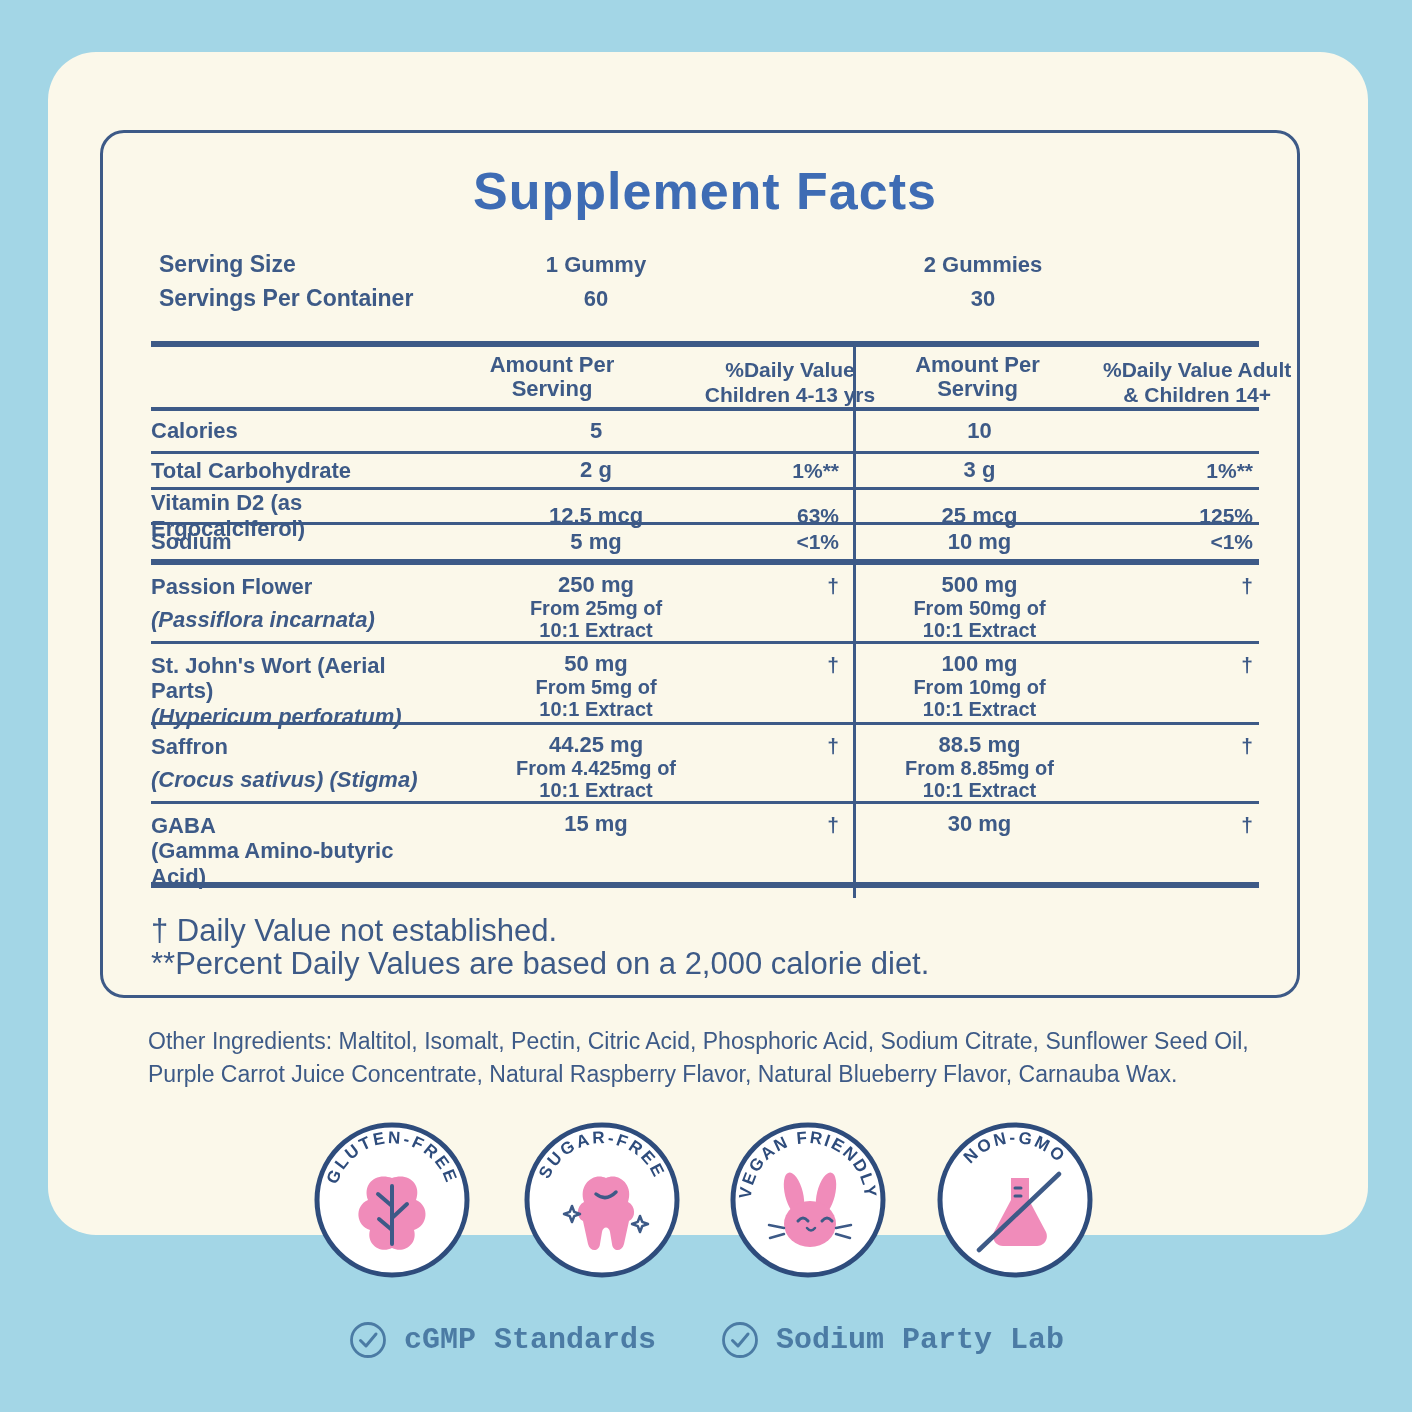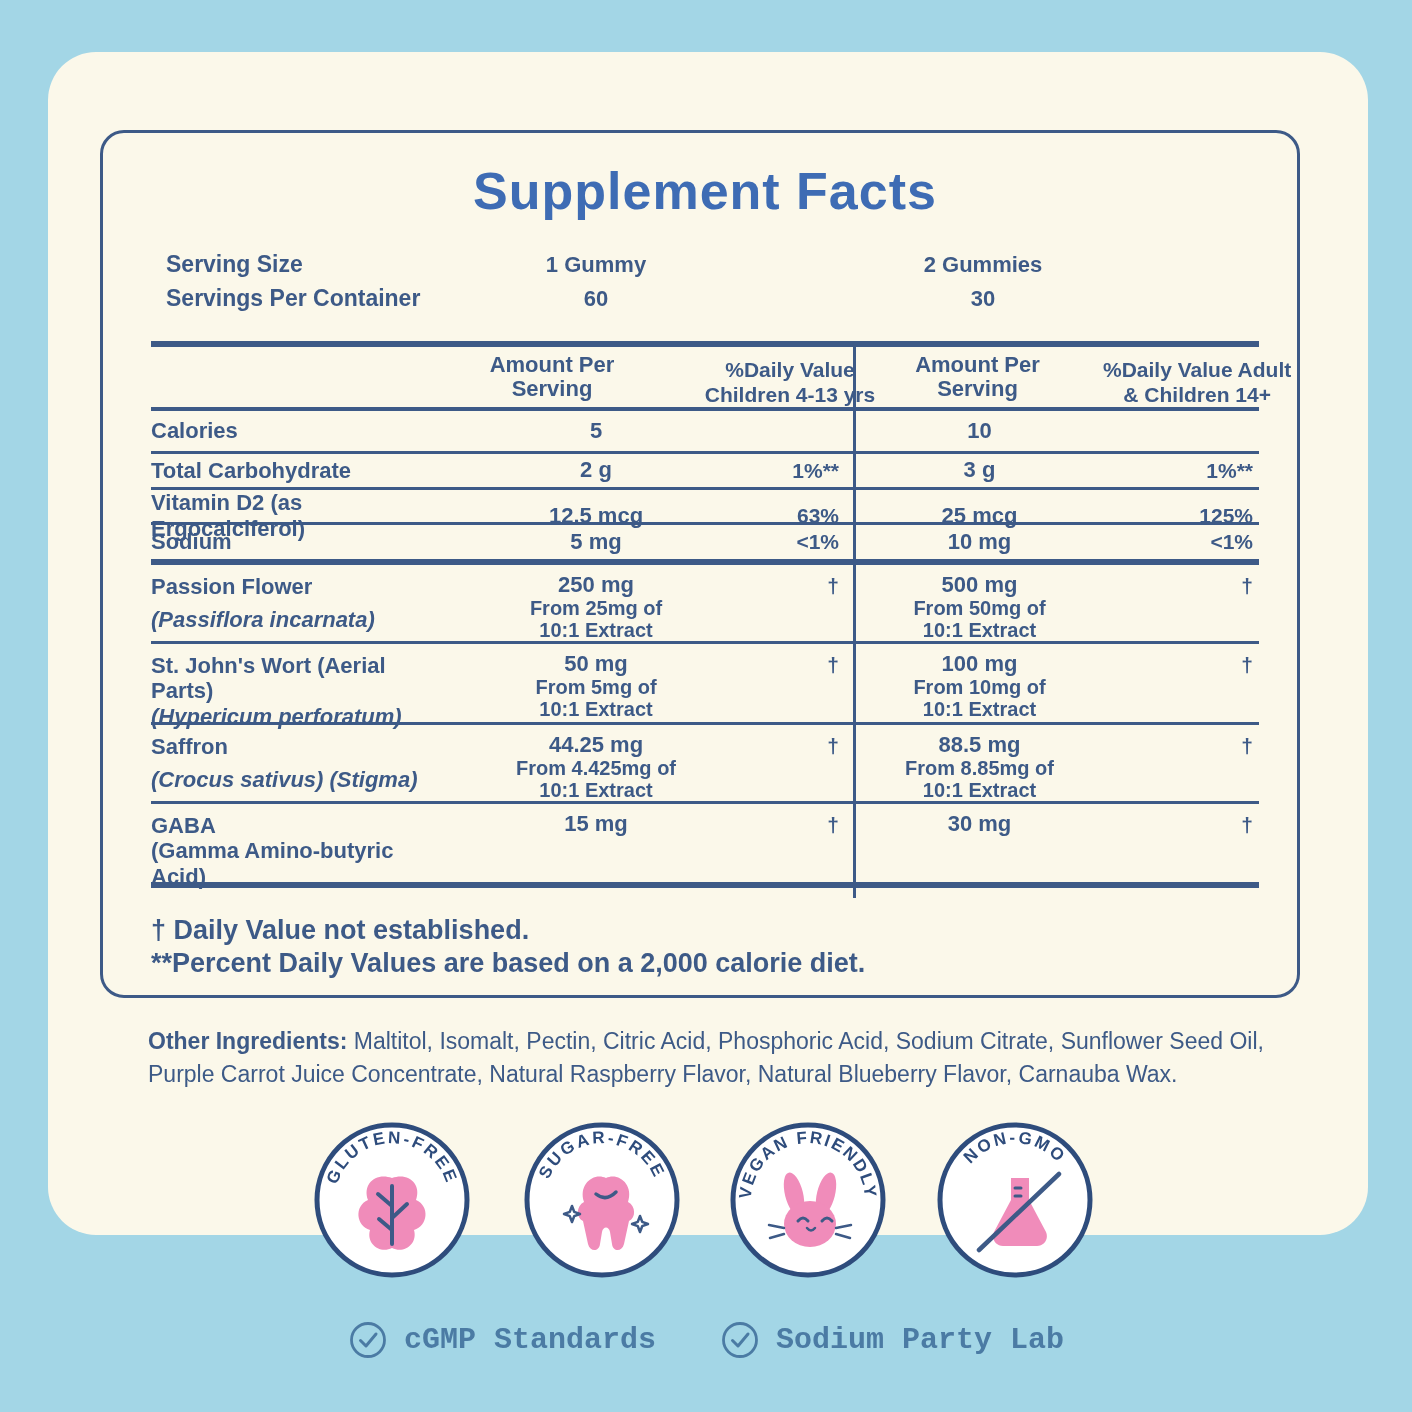--- a/index.html
+++ b/index.html
@@ -16,21 +16,21 @@
   .canvas{position:relative;width:1412px;height:1412px;background:var(--bg);overflow:hidden;}
   .cream-panel{position:absolute;left:48px;top:52px;width:1320px;height:1183px;background:var(--cream);border-radius:48px;}
 
   .facts-box{position:absolute;left:100px;top:116px;width:1200px;height:868px;box-sizing:border-box;
     border:3px solid var(--navy);border-radius:24px;padding:0 38px 0 48px;margin-top:14px;}
 
   .facts-title{margin-top:28px;text-align:center;font-size:52px;font-weight:bold;color:var(--title-blue);letter-spacing:1px;}
 
   .serving-block{margin-top:26px;color:var(--navy);}
   .serving-row{position:relative;height:34px;font-weight:bold;}
-  .serving-row .slabel{position:absolute;left:15px;top:4px;font-size:23px;}
+  .serving-row .slabel{position:absolute;left:8px;top:4px;font-size:23px;}
   .serving-row .sval1{position:absolute;left:305px;top:5px;width:280px;text-align:center;font-size:22px;}
   .serving-row .sval2{position:absolute;left:692px;top:5px;width:280px;text-align:center;font-size:22px;}
 
   .ftable{margin-top:26px;color:var(--navy);}
   .trow{display:grid;grid-template-columns:300px 290px 112px 250px 1fr;border-bottom:3px solid var(--navy);}
   .trow > div{display:flex;font-weight:bold;}
   .trow .c4{border-left:3px solid var(--navy);}
 
   .thead{height:60px;border-top:6px solid var(--navy);border-bottom:4px solid var(--navy);font-size:21px;}
   .thead > div{flex-direction:column;justify-content:center;align-items:flex-end;text-align:right;line-height:1.2;}
@@ -48,24 +48,24 @@
   .trow .c3{justify-content:flex-end;align-items:center;padding-right:14px;font-size:21px;}
   .trow .c5{justify-content:flex-end;align-items:center;padding-right:6px;font-size:21px;}
   .amt-sub{font-size:20px;max-width:180px;}
 
   .herb .c1{flex-direction:column;align-items:flex-start;justify-content:space-between;padding:9px 0;line-height:1.15;}
   .herb .c2,.herb .c4{justify-content:flex-start;padding-top:8px;}
   .herb .c3,.herb .c5{align-items:flex-start;padding-top:9px;}
   .latin{font-style:italic;}
   .latin.no-italic{font-style:normal;}
 
-  .footnotes{margin-top:26px;color:var(--navy);font-weight:bold;font-size:27px;line-height:33px;}
+  .footnotes{margin-top:26px;color:var(--navy);font-weight:normal;font-size:31px;line-height:33px;}
 
   .other-ing{position:absolute;left:148px;top:1002px;width:1122px;color:var(--navy);font-size:23px;line-height:1.45;}
-  .other-ing .oi-label{font-weight:bold;}
+  .other-ing .oi-label{font-weight:normal;}
 
   .badge{position:absolute;top:1120px;width:160px;height:160px;}
   .badge svg{display:block;}
   .badge-0{left:312px}.badge-1{left:522px}.badge-2{left:728px}.badge-3{left:935px}
 
   .certs{position:absolute;left:0;top:1320px;width:1412px;display:flex;justify-content:center;align-items:center;gap:64px;}
   .cert-item{display:flex;align-items:center;gap:16px;color:var(--cert-blue);font-size:30px;font-weight:bold;font-family:Liberation Mono, monospace;}
 </style>
 </head>
 <body>

